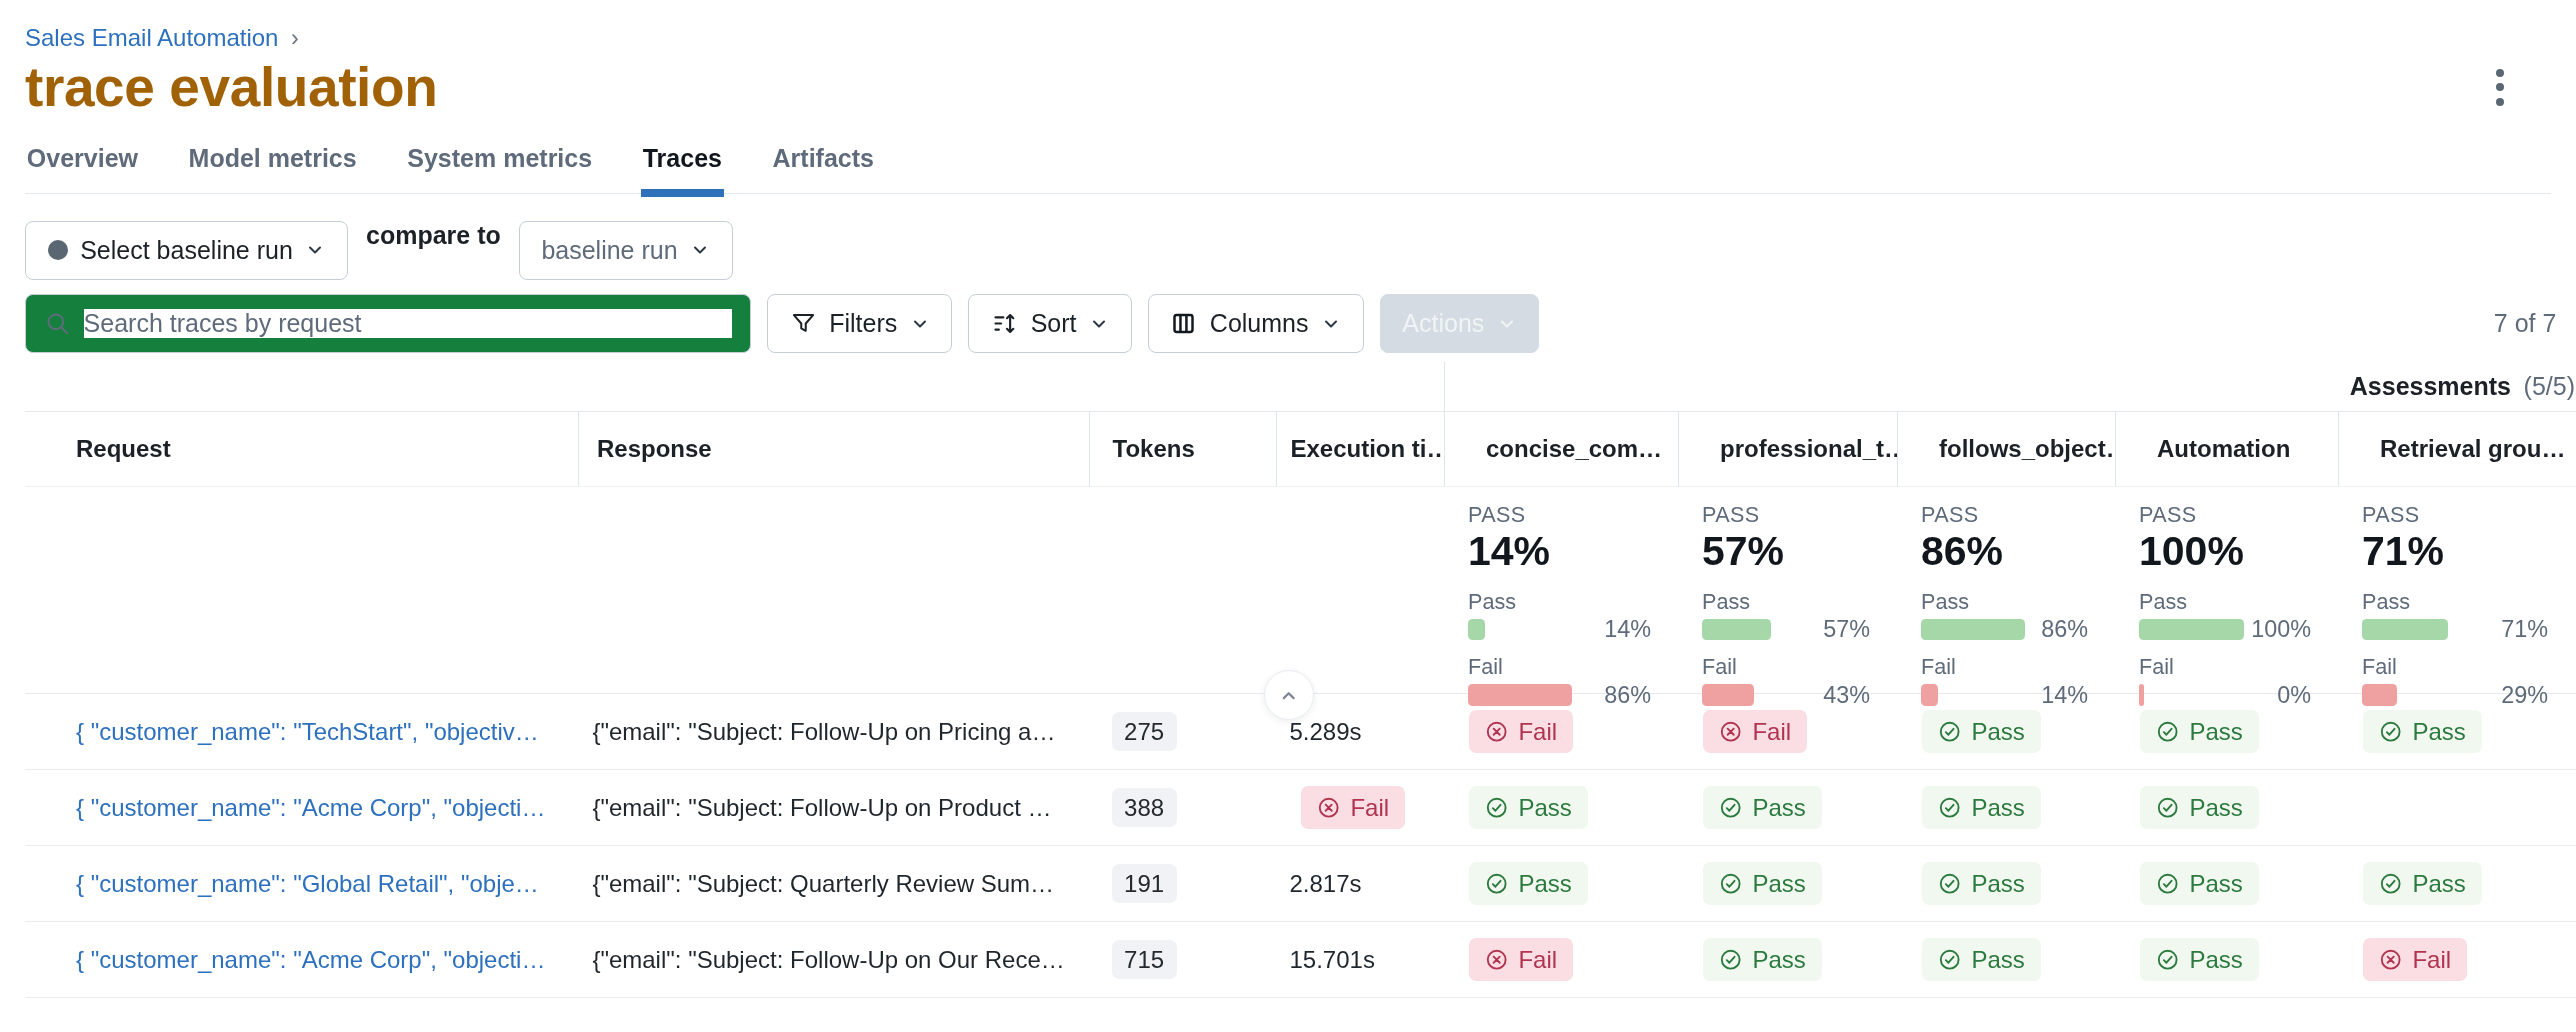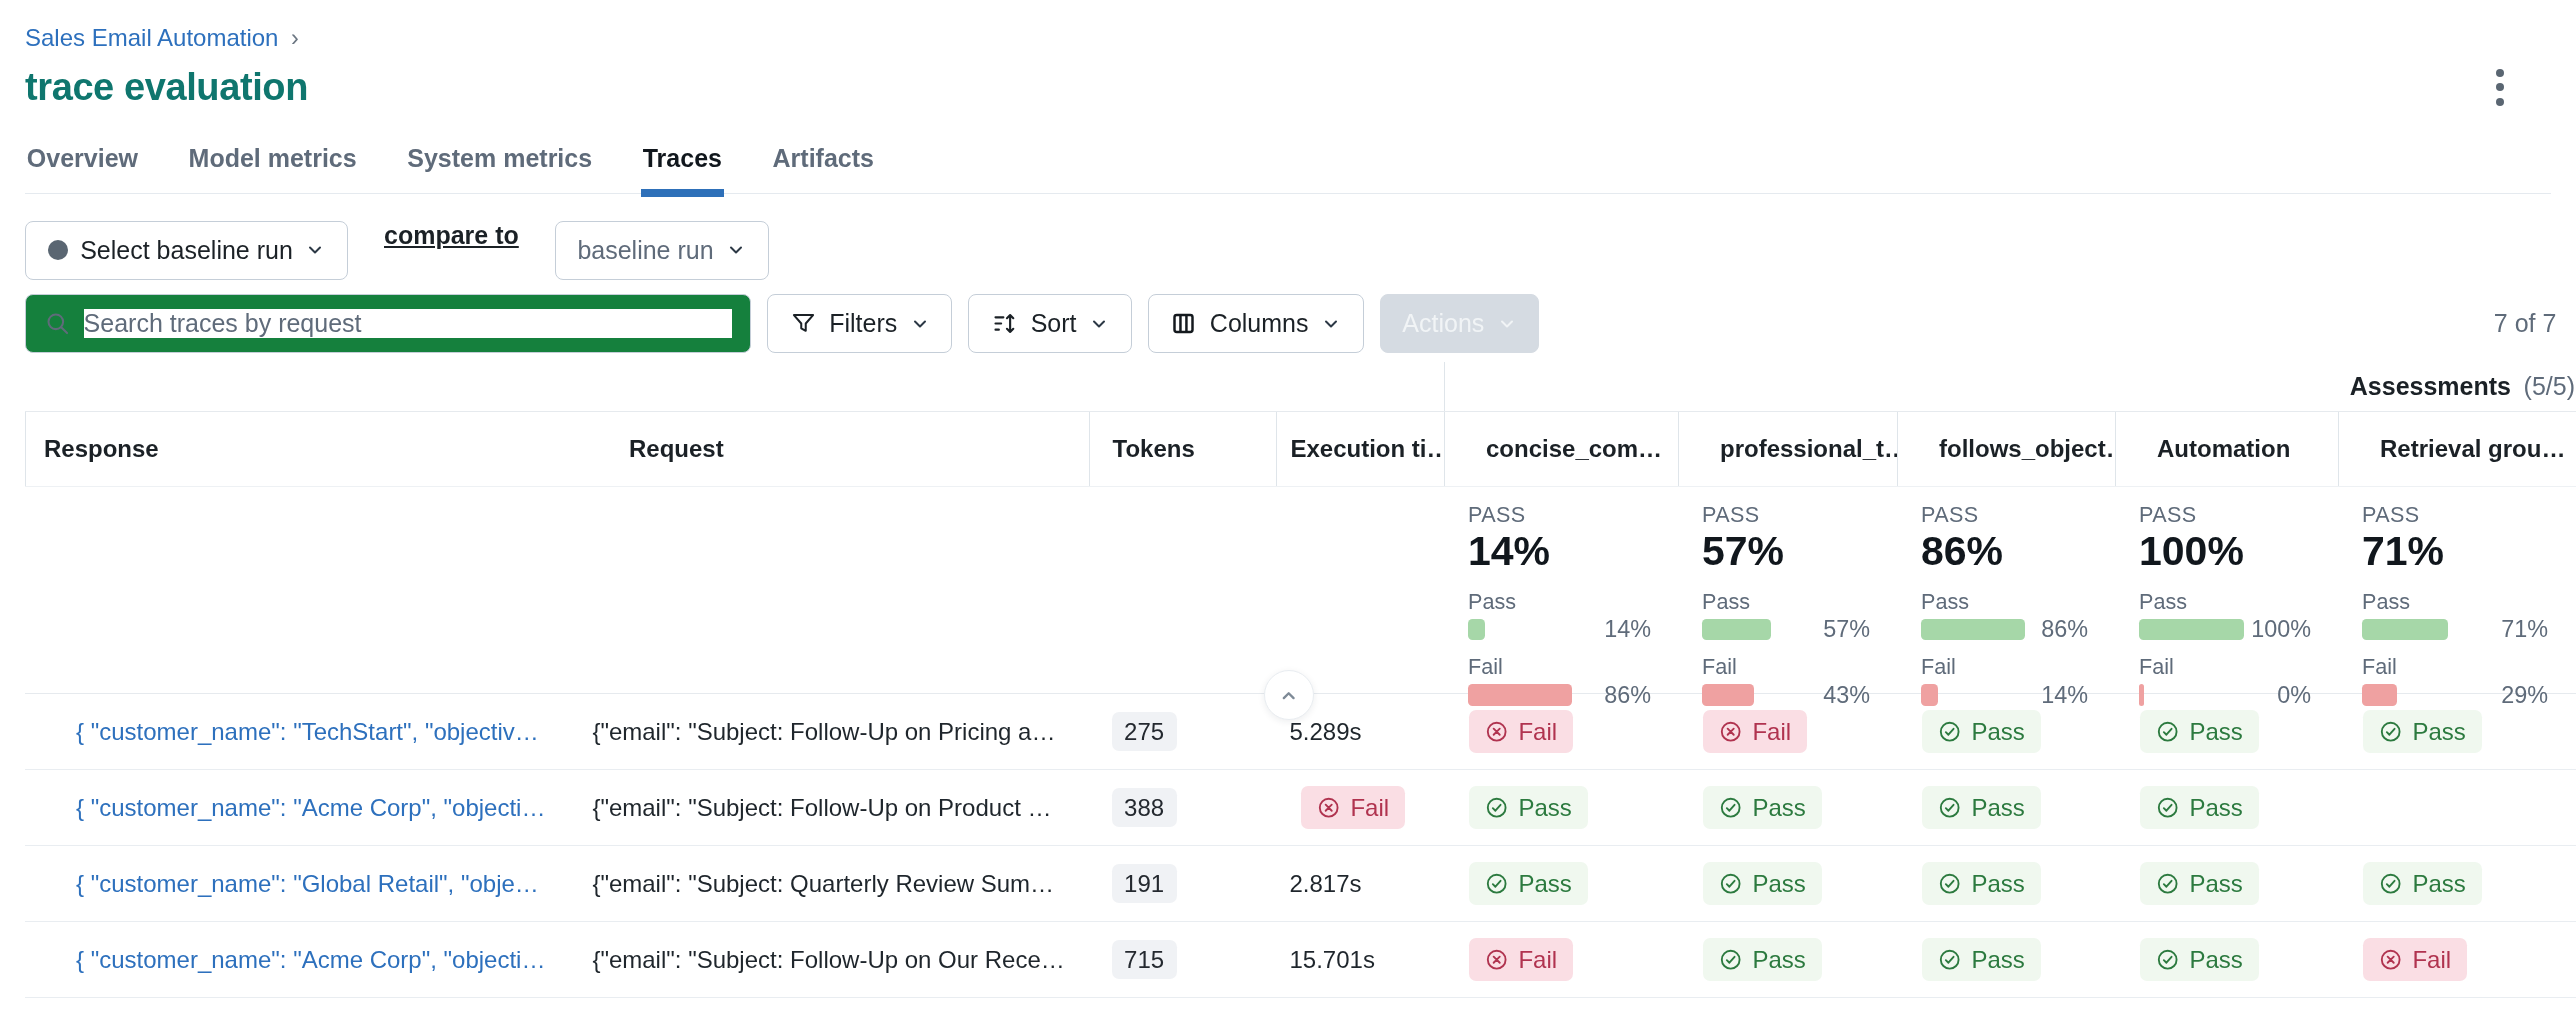--- a/index.html
+++ b/index.html
@@ -7,39 +7,39 @@
   body { width:2576px; height:1033px; overflow:hidden;
          font-family:"Liberation Sans", sans-serif; color:#1f262c; }
   .page { position:relative; width:2576px; height:751px;border-radius:11px; }
 
   
   .topbar { padding:23.4px 25px 0 25px; }
   .breadcrumb { display:flex; align-items:center; gap:12.6px; height:29px; }
   .crumb { font-size:24px; color:#2d70bd; text-decoration:none; cursor:pointer; }
   .crumb-sep { font-size:23.4px; color:#6b7682; margin-top:1.8px; }
   .title-row { display:flex; align-items:center; justify-content:space-between; margin-top:9px; height:52px; }
-  .title-row h1 { font-size:38px; font-weight:700; color:#0f766e; letter-spacing:-0.4px; }
+  .title-row h1 { font-size:55px; font-weight:700; color:#a16207; letter-spacing:-0.4px; }
   .kebab { background:none; border:none; cursor:pointer; width:49px; height:49px;
            display:flex; flex-direction:column; align-items:center; justify-content:center; gap:6.3px; margin-right:27px; }
   .kebab .dot { width:8px; height:8px; border-radius:50%; background:#5a6672; }
 
   
   .tabs { display:flex; gap:47px; margin-top:21.6px; border-bottom:1.8px solid #e5eaef; }
   .tab { position:relative; font-size:25px; font-weight:700; color:#5f6b7a; padding:9px 1.8px 20px 1.8px; cursor:pointer; }
   .tab.active { color:#11171d; }
   .tab.active::after { content:""; position:absolute; left:0; right:0; bottom:-3.6px; height:7.2px; background:#2e70b9; }
 
   
   .controls-row { display:flex; align-items:flex-start; margin:27px 25px 0 25px; }
   .btn { display:inline-flex; align-items:center; gap:12.6px; height:59px; padding:0 21.6px;
          background:#fff; border:0.9px solid #c5ced8; border-radius:8px; font-family:inherit;
          font-size:25px; color:#1b2126; cursor:pointer; white-space:nowrap; }
   .btn .chev { display:flex; color:#2c3845; }
   .dot-icon { width:20px; height:20px; border-radius:50%; background:#5a6672; }
-  .compare-label { font-size:25px; font-weight:700; color:#1b2126; margin:0 36px;text-decoration:underline; }
+  .compare-label { font-size:25px; font-weight:700; color:#1b2126; margin:0 18px; }
   .muted-text { color:#5f6b7a; }
 
   .filter-row { display:flex; align-items:center; gap:16px; margin:14.4px 25px 0 25px; }
   .search-box { display:flex; align-items:center; gap:12.6px; width:726px; height:59px;
                 border:0.9px solid #c5ced8; border-radius:8px; padding:0 18px; background:#15803d; }
   .search-box input { flex:1; border:none; outline:none; font-family:inherit; font-size:25px; color:#1f262c; }
   .search-box input::placeholder { color:#5f6b7a; }
   .btn.disabled { background:#d5dbe2; border-color:#d5dbe2; color:#f1f4f6; cursor:default; }
   .btn.disabled .chev { color:#f1f4f6; }
   .flex-spacer { flex:1; }
@@ -208,22 +208,22 @@
   <div class="table">
 
     <div class="grid group-row">
       <div class="group-cell">
         <span class="group-label">Assessments</span>
         <span class="group-count">(5/5)</span>
       </div>
     </div>
 
     <div class="grid header-row">
+      <div class="hcell c1">Request</div>
       <div class="hcell divider">Response</div>
-      <div class="hcell c1">Request</div>
       <div class="hcell divider c3">Tokens</div>
       <div class="hcell divider c4">Execution ti…</div>
       <div class="hcell divider casm">concise_com…</div>
       <div class="hcell divider casm">professional_t…</div>
       <div class="hcell divider casm">follows_object…</div>
       <div class="hcell divider casm">Automation</div>
       <div class="hcell divider casm">Retrieval grou…</div>
     </div>
 
     <div class="grid summary-row">

